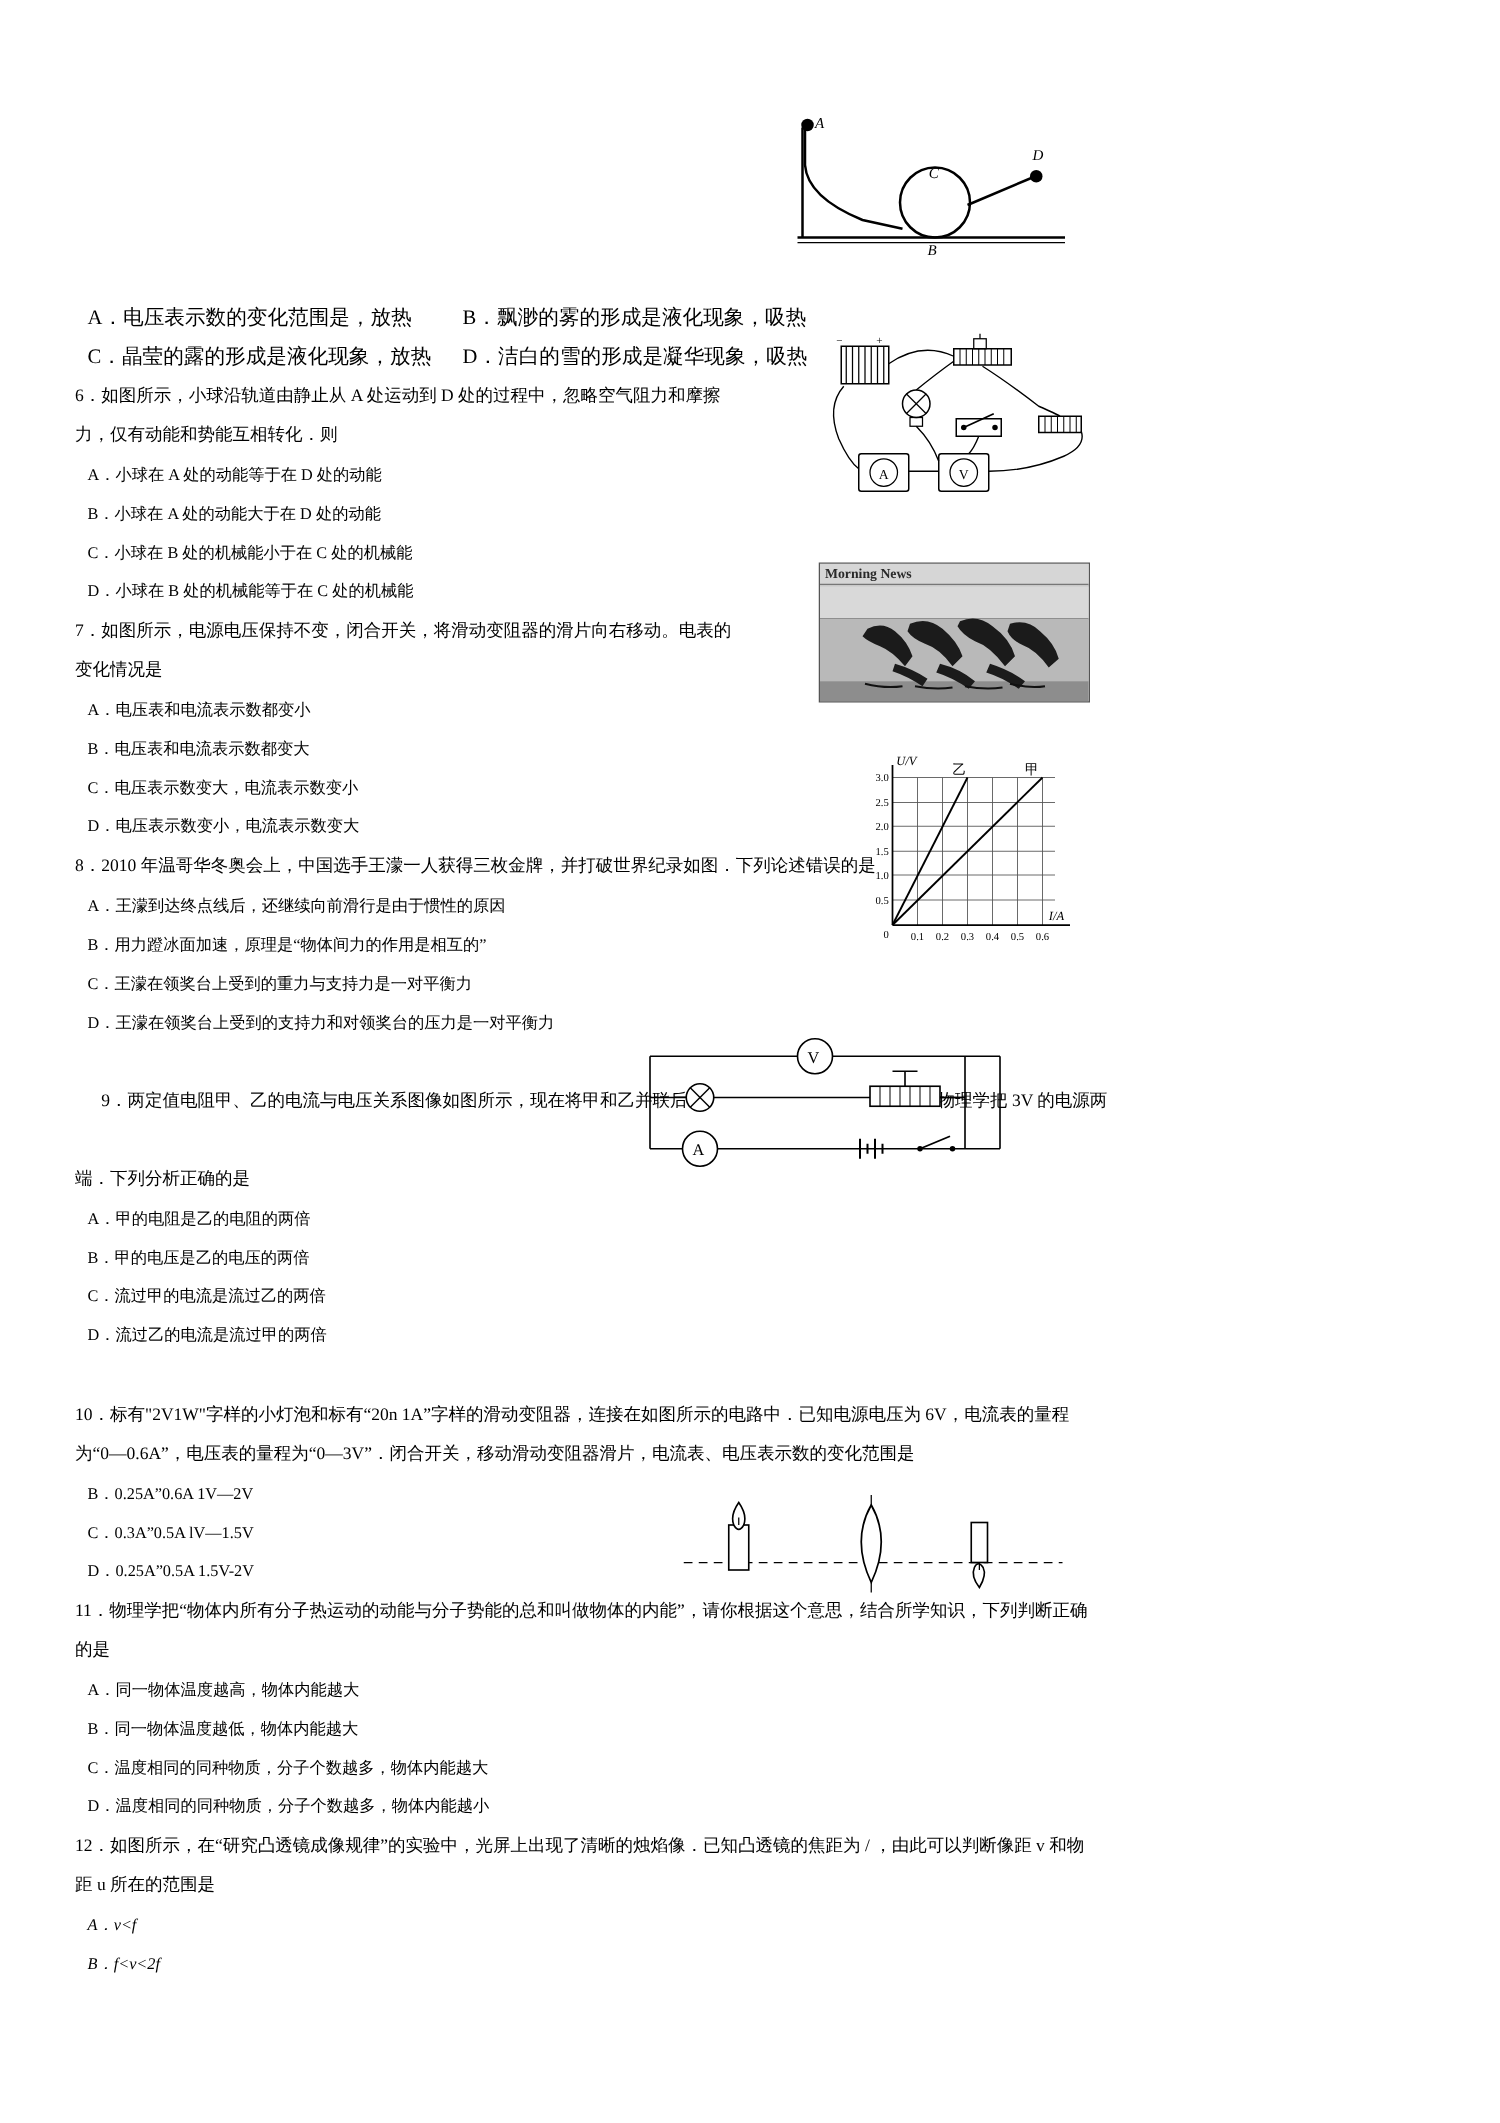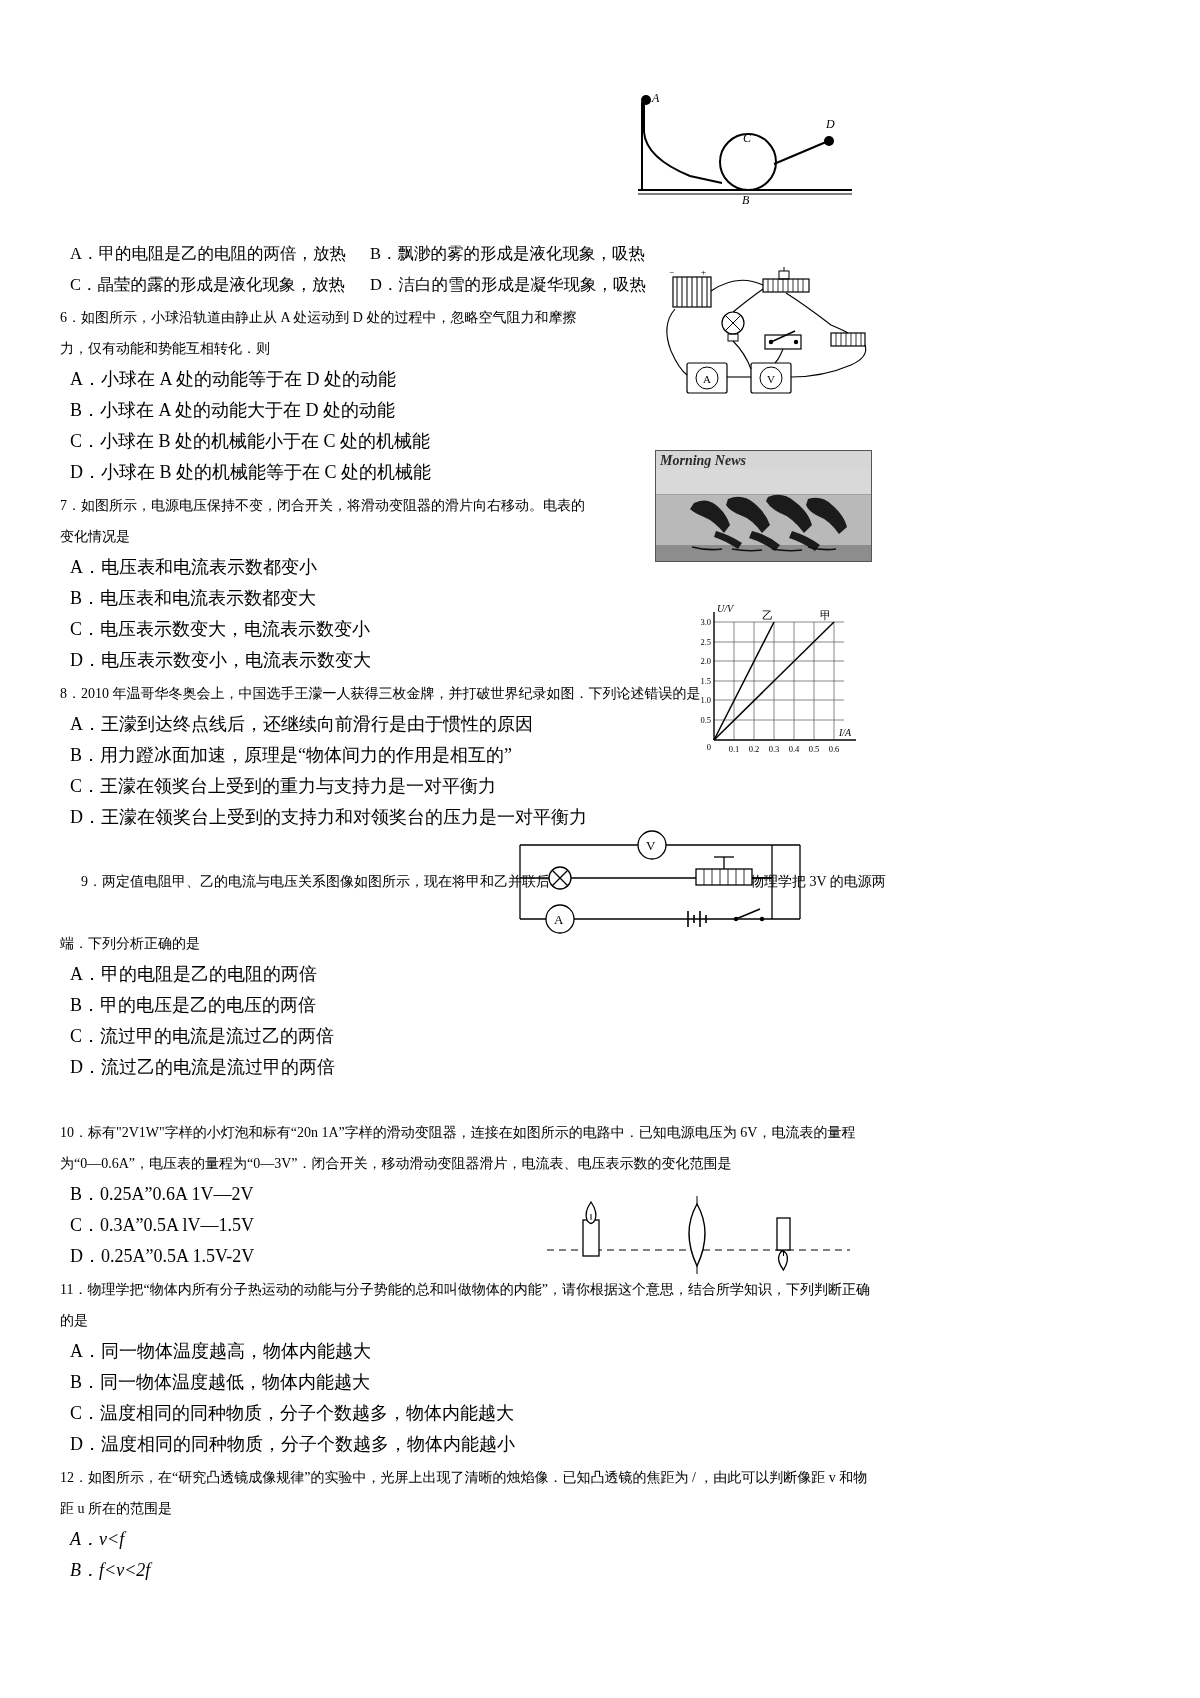--- a/index.html
+++ b/index.html
@@ -26,21 +26,21 @@
     left: 60px;
     top: 238px;
     width: 1085px;
   }
   .line {
     font-size: 14px;
     line-height: 31px;
     white-space: pre-wrap;
   }
   .opt {
-    font-size: 18px;
+    font-size: 13px;
     line-height: 31px;
     padding-left: 10px;
   }
   .opt-row {
     font-size: 16.5px;
     line-height: 31px;
     padding-left: 10px;
   }
   .opt-row .a { display: inline-block; width: 300px; }
   .q { margin-top: 2px; }
@@ -58,44 +58,43 @@
   #fig-photo { left: 655px; top: 450px; }
   .photo-box {
     width: 215px; height: 110px;
     background: linear-gradient(180deg,#cfcfcf 0%, #bdbdbd 45%, #8f8f8f 100%);
     border: 1px solid #555;
     position: relative;
     overflow: hidden;
   }
   .photo-hdr {
     font-family: "Liberation Serif", serif;
-    font-size: 14px;
+    font-size: 11px;
     font-weight: bold;
-    font-style: italic;
     color: #2a2a2a;
     padding: 2px 4px;
     background: #d6d6d6;
     border-bottom: 1px solid #777;
   }
   
   #fig-graph { left: 684px; top: 600px; }
   
   #fig-circuit10 { left: 500px; top: 823px; }
   
   #fig-lens { left: 545px; top: 1190px; }
 </style>
 </head>
 <body>
 
 <div class="page">
 
   <div class="content">
 
     <div class="opt-row">
-      <span class="a">A．甲的电阻是乙的电阻的两倍，放热</span><span>B．飘渺的雾的形成是液化现象，吸热</span>
+      <span class="a">A．电压表示数的变化范围是，放热</span><span>B．飘渺的雾的形成是液化现象，吸热</span>
     </div>
     <div class="opt-row">
       <span class="a">C．晶莹的露的形成是液化现象，放热</span><span>D．洁白的雪的形成是凝华现象，吸热</span>
     </div>
 
     <div class="line q">6．如图所示，小球沿轨道由静止从 A 处运动到 D 处的过程中，忽略空气阻力和摩擦</div>
     <div class="line">力，仅有动能和势能互相转化．则</div>
     <div class="opt">A．小球在 A 处的动能等于在 D 处的动能</div>
     <div class="opt">B．小球在 A 处的动能大于在 D 处的动能</div>
     <div class="opt">C．小球在 B 处的机械能小于在 C 处的机械能</div>

